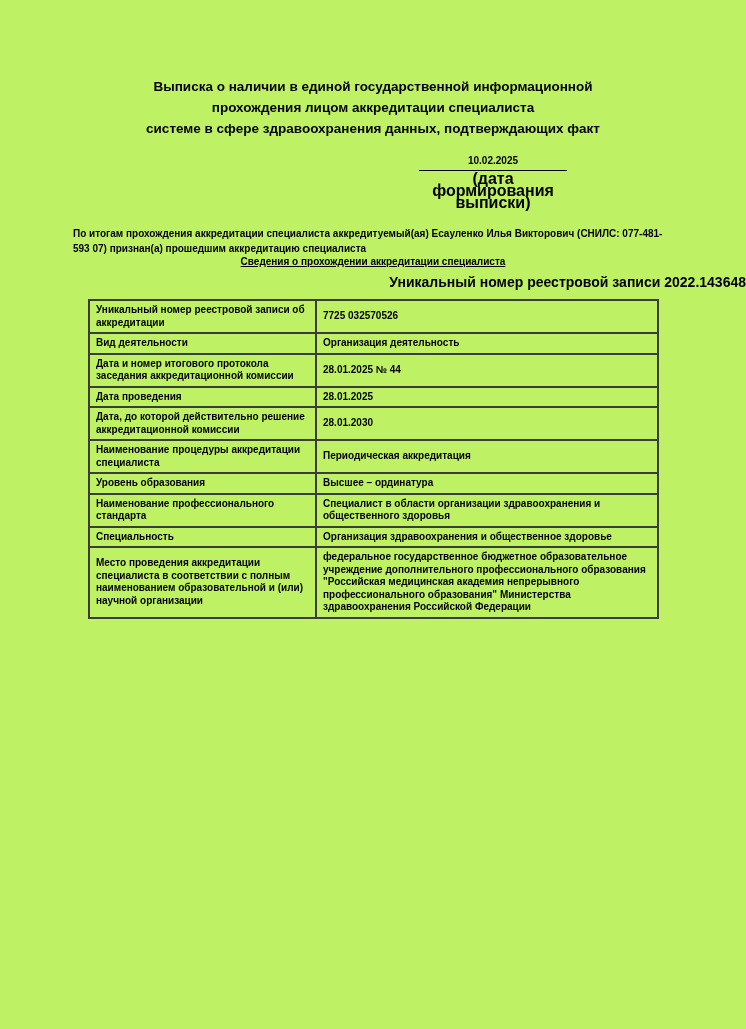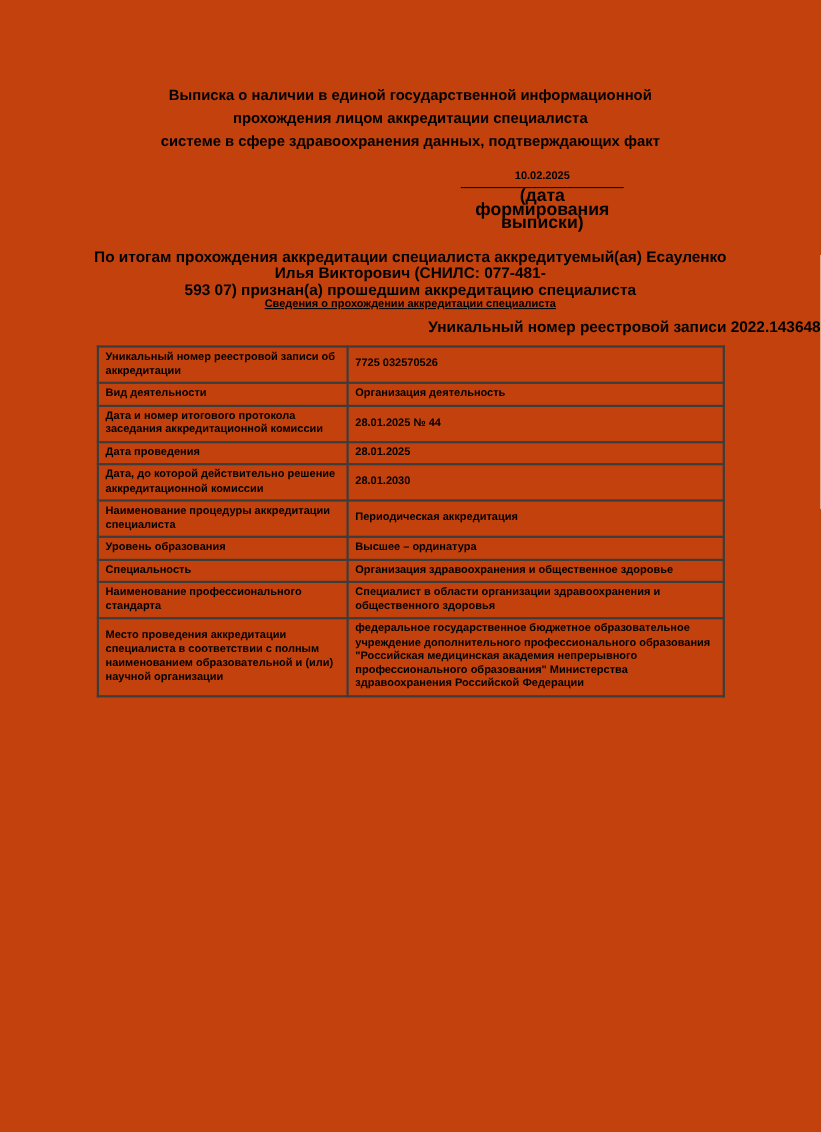--- a/index.html
+++ b/index.html
@@ -8,21 +8,21 @@
     width: 746px;
     height: 1029px;
     font-family: "Liberation Sans", sans-serif;
     font-weight: bold;
     color: #000000;
   }
   .page {
     position: relative;
     width: 746px;
     height: 1029px;
-    background: #c2410c;
+    background: #bef264;
     overflow: hidden;
   }
   .doc-title {
     padding-top: 76px;
     width: 560px;
     margin: 0 auto;
     text-align: center;
     font-size: 13.5px;
     line-height: 21px;
   }
@@ -41,22 +41,22 @@
   }
   .date-caption {
     display: block;
     font-size: 16px;
     line-height: 12px;
     padding-top: 2px;
   }
   .intro {
     margin: 17px auto 0;
     width: 600px;
-    text-align: center;
-    font-size: 14px;
+    text-align: left;
+    font-size: 10px;
     line-height: 15px;
   }
   .section-heading {
     text-align: center;
     font-size: 10px;
     line-height: 12px;
     text-decoration: underline;
   }
   .registry-heading {
     margin-top: 6px;
@@ -130,26 +130,26 @@
       </tr>
       <tr>
         <td class="label-col">Наименование процедуры аккредитации специалиста</td>
         <td class="value-col">Периодическая аккредитация</td>
       </tr>
       <tr>
         <td class="label-col">Уровень образования</td>
         <td class="value-col">Высшее – ординатура</td>
       </tr>
       <tr>
+        <td class="label-col">Наименование профессионального стандарта</td>
+        <td class="value-col">Специалист в области организации здравоохранения и общественного здоровья</td>
+      </tr>
+      <tr>
         <td class="label-col">Специальность</td>
         <td class="value-col">Организация здравоохранения и общественное здоровье</td>
-      </tr>
-      <tr>
-        <td class="label-col">Наименование профессионального стандарта</td>
-        <td class="value-col">Специалист в области организации здравоохранения и общественного здоровья</td>
       </tr>
       <tr>
         <td class="label-col">Место проведения аккредитации специалиста в соответствии с полным наименованием образовательной и (или) научной организации</td>
         <td class="value-col">федеральное государственное бюджетное образовательное учреждение дополнительного профессионального образования "Российская медицинская академия непрерывного профессионального образования" Министерства здравоохранения Российской Федерации</td>
       </tr>
     </tbody>
   </table>
 
 </div>
 

